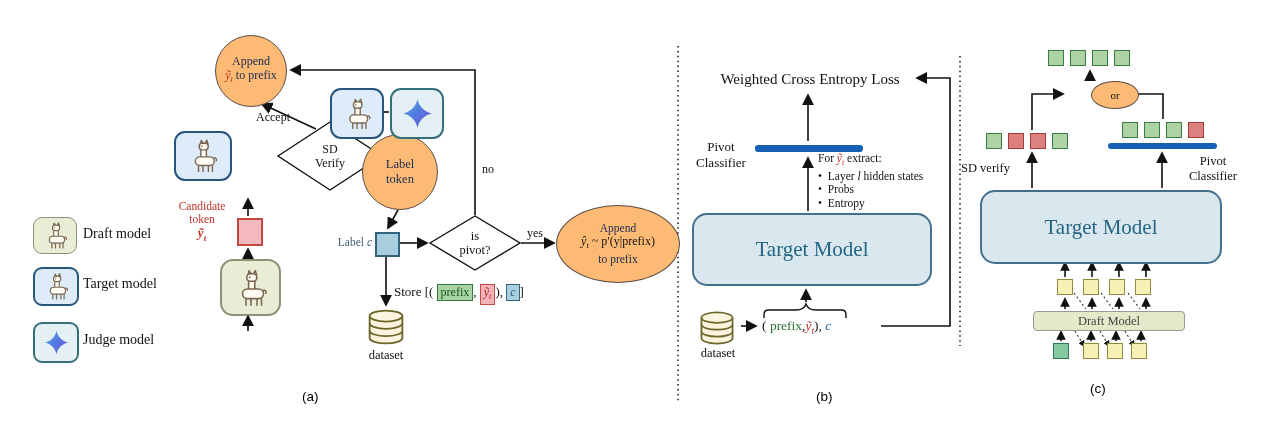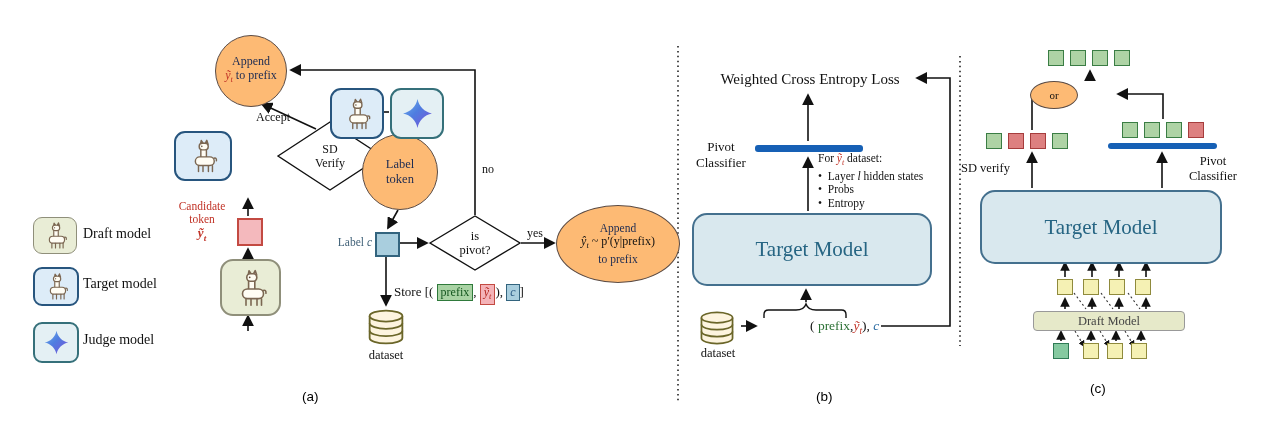--- a/index.html
+++ b/index.html
@@ -241,51 +241,51 @@
   <div class="abs node caption" style="left:302px;top:389px;">(a)</div>
 
   <div class="abs node" style="left:700px;top:71px;width:220px;text-align:center;font-size:15px;">Weighted Cross Entropy Loss</div>
 
   <div class="abs node" style="left:688px;top:139px;width:66px;text-align:center;font-size:13px;line-height:16px;">
     <span>Pivot</span><br><span>Classifier</span>
   </div>
   <div class="bar" style="left:755px;top:145px;width:108px;height:7px;"></div>
 
   <div class="abs node" style="left:818px;top:152px;font-size:11.5px;line-height:13.5px;">
-    <span><span>For </span><i class="redtx"><span>ỹ</span><sub>t</sub></i><span> dataset:</span></span><br>
+    <span><span>For </span><i class="redtx"><span>ỹ</span><sub>t</sub></i><span> extract:</span></span><br>
     <span><span>•</span>&nbsp;&nbsp;<span>Layer </span><i>l</i><span> hidden states</span></span><br>
     <span><span>•</span>&nbsp;&nbsp;<span>Probs</span></span><br>
     <span><span>•</span>&nbsp;&nbsp;<span>Entropy</span></span>
   </div>
 
   <div class="abs node modelbox ctr tealtx" style="left:692px;top:213px;width:236px;height:69px;font-size:21px;">
     <span>Target Model</span>
   </div>
 
   <div class="abs node" style="left:698px;top:310px;">
     <svg width="38" height="36">
         <use href="#sym-cyl"></use>
       </svg>
   </div>
   <div class="abs node" style="left:688px;top:346px;width:60px;text-align:center;font-size:12.5px;">dataset</div>
 
-  <div class="abs node" style="left:762px;top:318px;font-size:13.5px;margin-left:48px;">
+  <div class="abs node" style="left:762px;top:318px;font-size:13.5px;">
     <span>( </span><span class="greentx">prefix</span><span>,</span><i class="redtx"><span>ỹ</span><sub>t</sub></i><span>), </span><i class="bluetx">c</i>
   </div>
 
   <div class="abs node caption" style="left:816px;top:389px;">(b)</div>
 
   <div class="abs node sqrow" style="left:1048px;top:50px;gap:6px;">
       <div class="sq green"></div>
       <div class="sq green"></div>
       <div class="sq green"></div>
       <div class="sq green"></div>
     </div>
 
-  <div class="abs node circle ctr" style="left:1030px;top:81px;width:46px;height:26px;border-radius:50%;font-size:11px;">or</div>
+  <div class="abs node circle ctr" style="left:1091px;top:81px;width:46px;height:26px;border-radius:50%;font-size:11px;">or</div>
 
   <div class="abs node sqrow" style="left:986px;top:133px;gap:6px;">
       <div class="sq green"></div>
       <div class="sq red"></div>
       <div class="sq red"></div>
       <div class="sq green"></div>
     </div>
   <div class="abs node" style="left:961px;top:161px;font-size:12.5px;">SD verify</div>
 
   <div class="abs node sqrow" style="left:1122px;top:122px;gap:6px;">

